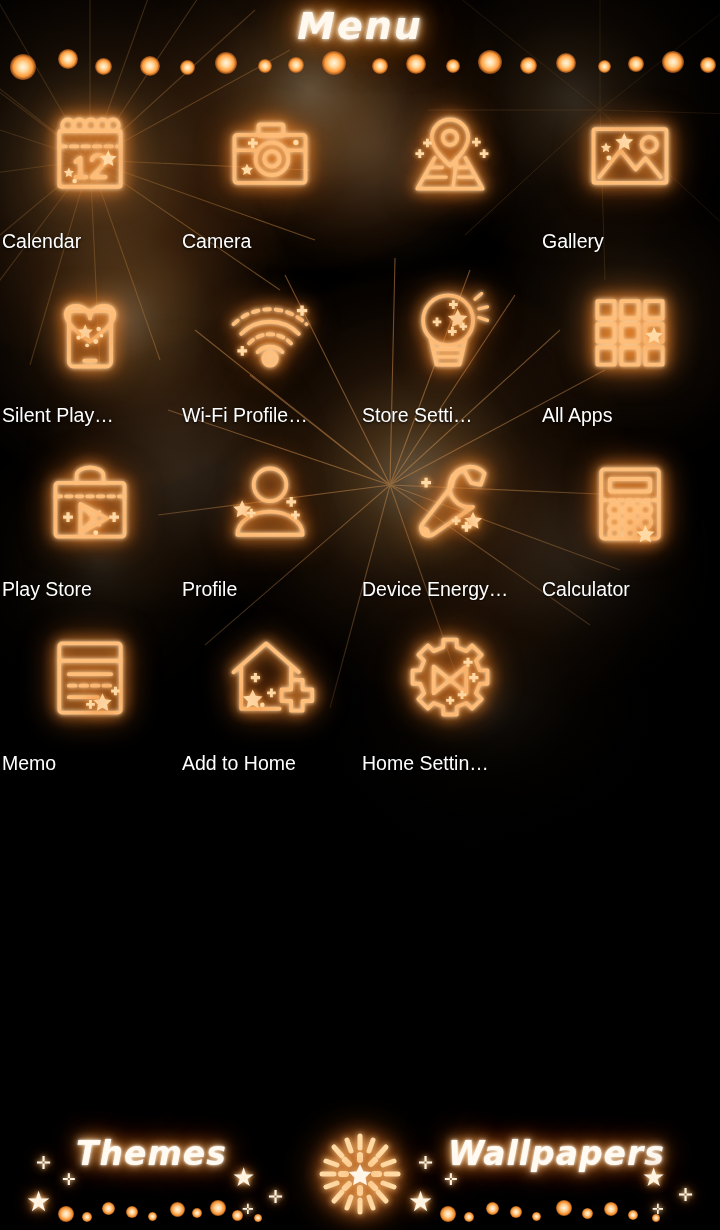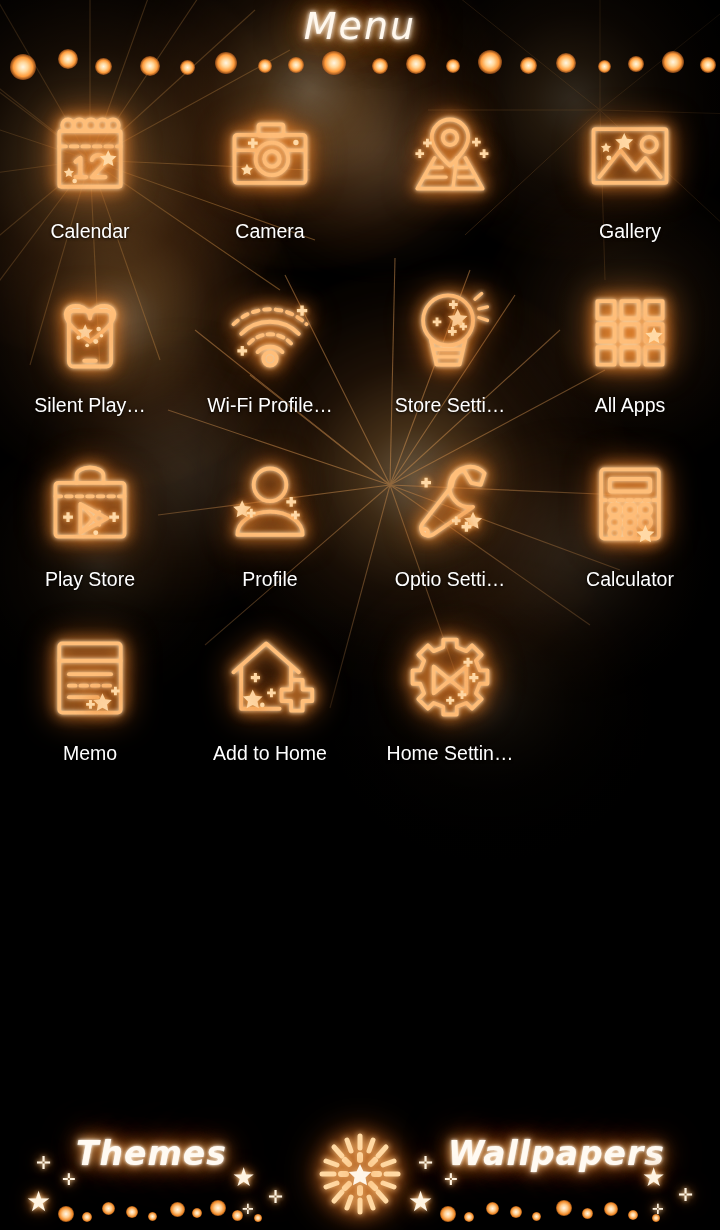--- a/index.html
+++ b/index.html
@@ -36,21 +36,21 @@
     position:absolute; inset:0;
     background:radial-gradient(ellipse 80% 48% at 50% 26%, rgba(0,0,0,0) 25%, rgba(0,0,0,.55) 75%, rgba(0,0,0,.85) 100%);
   }
 
   
   #header { position:absolute; left:0; top:0; width:720px; height:96px; }
   .menu-title {
     position:absolute; left:0; right:0; top:4px;
     text-align:center;
     font-family:"DejaVu Sans", sans-serif;
-    font-size:38px; font-weight:400; font-style:italic;
+    font-size:38px; font-weight:700; font-style:italic;
     letter-spacing:2px;
     color:#fff8ee;
     text-shadow:
       0 0 4px #fff,
       0 0 10px #ffd9a0,
       0 0 20px #ff9b3d,
       0 0 34px #c45f12,
       0 0 52px rgba(180,80,20,.65);
   }
   .light-string { position:absolute; left:0; top:48px; width:720px; height:38px; }
@@ -78,23 +78,22 @@
     stroke-width:4;
     stroke-linecap:round;
     stroke-linejoin:round;
     filter:drop-shadow(0 0 2px #ffe2b8) drop-shadow(0 0 7px #ff9a39) drop-shadow(0 0 15px rgba(212,104,28,.8));
   }
   .ico-fill {
     fill:#ffd9a6; stroke:none;
     filter:drop-shadow(0 0 3px #ffb45e) drop-shadow(0 0 9px rgba(220,110,30,.85));
   }
   .app-label {
-    margin-top:16px;
+    margin-top:26px;
     width:176px;
-    text-align:center;
     font-size:19.5px;
     color:#ffffff;
     white-space:nowrap;
     overflow:hidden;
     text-shadow:0 1px 3px rgba(0,0,0,.9);
   }
 
   
   #dock { position:absolute; left:0; bottom:0; width:720px; height:118px; }
   .dock-btn { position:absolute; cursor:pointer; user-select:none; }
@@ -430,21 +429,21 @@
         <g class="ico">
           <path d="M86 18 a21 21 0 1 0 -12 35 L32 82 a8 8 0 0 1 -11 -11 L52 31 a21 21 0 0 1 12 -17 L72 28 l10 2 z"></path>
           <path d="M24 76 a3 3 0 1 0 .1 0"></path>
         </g>
         <path class="ico-fill" d="M74 58 l2.8 6 6.6 .8 -4.8 4.5 1.2 6.5 -5.8-3.2 -5.8 3.2 1.2-6.5 -4.8-4.5 6.6-.8z"></path>
         <path class="ico-fill" d="M20 26 h3.4 v-3.4 h3.4 v3.4 h3.4 v3.4 h-3.4 v3.4 h-3.4 v-3.4 h-3.4z"></path>
         <path class="ico-fill" d="M52 66 h3 v-3 h3 v3 h3 v3 h-3 v3 h-3 v-3 h-3z"></path>
         <path class="ico-fill" d="M62 72 h3.4 v-3.4 h3.4 v3.4 h3.4 v3.4 h-3.4 v3.4 h-3.4 v-3.4 h-3.4z"></path>
       </svg>
     </div>
-    <div class="app-label">Optio Setti…</div>
+    <div class="app-label">Device Energy…</div>
   </div>
 
   <div class="app-cell">
     <div class="app-icon">
       <svg viewBox="0 0 100 100">
         <g class="ico">
           <rect x="20" y="14" width="60" height="72" rx="3"></rect>
           <rect x="29" y="24" width="42" height="13" rx="1.5"></rect>
           <path d="M20 46 h60" stroke-dasharray="5 4"></path>
           <circle cx="34" cy="56" r="6"></circle>

